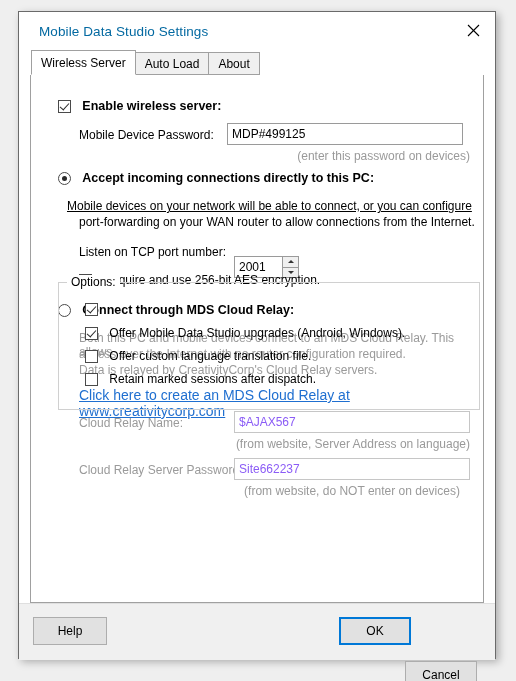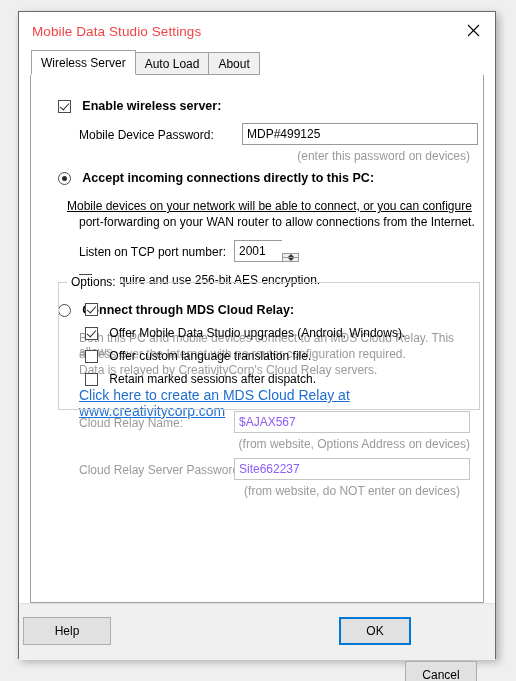--- a/index.html
+++ b/index.html
@@ -33,23 +33,23 @@
   
   .titlebar {
     height: 38px;
     flex: 0 0 38px;
     background: #ffffff;
     display: flex;
     align-items: center;
     position: relative;
   }
   .title-text {
-    margin-left: 13px;
+    margin-left: 20px;
     font-size: 13.5px;
-    color: #ef4444;
+    color: #0369a1;
     letter-spacing: 0.1px;
   }
   .close-btn {
     position: absolute;
     right: 0;
     top: 0;
     width: 44px;
     height: 37px;
     display: flex;
     align-items: center;
@@ -258,21 +258,21 @@
     top: 13px;
     height: 28px;
     border: 1px solid #adadad;
     background: #e1e1e1;
     font-family: "Liberation Sans", sans-serif;
     font-size: 12px;
     color: #000;
     box-sizing: border-box;
     cursor: default;
   }
-  .btn.help   { left: 4px;  width: 88px; }
+  .btn.help   { left: 14px;  width: 74px; }
   .btn.ok     { right: 84px; width: 72px; border: 2px solid #0078d7; background: #e1e1e1; }
   .btn.cancel { right: 18px; width: 72px; margin-top: 44px; }
 </style>
 </head>
 <body>
 
 <div class="window">
 
   <div class="titlebar">
     <span class="title-text">Mobile Data Studio Settings</span>
@@ -292,33 +292,33 @@
 
   <div class="panel-wrap">
   <div class="panel">
 
     <div class="row" style="left:27px; top:24px;">
       <span class="cbox checked"></span>
       <span class="bold" style="margin-left:8px; font-size:12.5px; vertical-align:1px;">Enable wireless server:</span>
     </div>
 
     <div class="row" style="left:48px; top:53px;">Mobile Device Password:</div>
-    <input class="tinput row" style="left: 211px; top: 48px; width: 236px;" type="text" value="MDP#499125">
+    <input class="tinput row" style="left: 196px; top: 48px; width: 236px;" type="text" value="MDP#499125">
     <div class="row muted" style="left:203px; top:74px; width:236px; text-align:right;">(enter this password on devices)</div>
 
     <div class="row" style="left:27px; top:96px;">
       <span class="radio selected"></span>
       <span class="bold" style="margin-left:8px; font-size:12.5px; vertical-align:1px;">Accept incoming connections directly to this PC:</span>
     </div>
 
     <div class="row" style="left:36px; top:124px;text-decoration:underline;">Mobile devices on your network will be able to connect, or you can configure</div>
     <div class="row" style="left:48px; top:140px;">port-forwarding on your WAN router to allow connections from the Internet.</div>
 
     <div class="row" style="left:48px; top:170px;">Listen on TCP port number:</div>
-    <div class="spin-wrap" style="left:203px; top:165px;align-items:flex-end;">
+    <div class="spin-wrap" style="left:203px; top:181px;">
       <input class="tinput spin-input" type="text" value="2001" style="">
       <div class="spin-btns">
         <div class="spin-btn up">
           <span class="arrow-up"></span>
         </div>
         <div class="spin-btn down">
           <span class="arrow-down"></span>
         </div>
       </div>
     </div>
@@ -334,21 +334,21 @@
     </div>
 
     <div class="row muted" style="left:48px; top:256px;">Both this PC and mobile devices connect to an MDS Cloud Relay.  This allows</div>
     <div class="row muted" style="left:48px; top:272px;">access over the Internet with no router configuration required.</div>
     <div class="row muted" style="left:48px; top:288px;">Data is relayed by CreativityCorp's Cloud Relay servers.</div>
 
     <div class="row link" style="left:48px; top:312px;">Click here to create an MDS Cloud Relay at www.creativitycorp.com</div>
 
     <div class="row muted" style="left:48px; top:341px;">Cloud Relay Name:</div>
     <input class="tinput disabledfield row" style="left: 203px; top: 336px; width: 236px;" type="text" disabled="" value="$AJAX567">
-    <div class="row muted" style="left:203px; top:362px; width:236px; text-align:right;">(from website, Options Address on devices)</div>
+    <div class="row muted" style="left:203px; top:362px; width:236px; text-align:right;">(from website, Server Address on language)</div>
 
     <div class="row muted" style="left:48px; top:388px;">Cloud Relay Server Password:</div>
     <input class="tinput disabledfield row" style="left: 203px; top: 383px; width: 236px;" type="text" disabled="" value="Site662237">
     <div class="row muted" style="left:203px; top:409px; width:236px; text-align:center;">(from website, do NOT enter on devices)</div>
 
     <div class="groupbox">
       <span class="group-legend">Options:</span>
 
       <div class="opt-row" style="top:20px;">
         <span class="cbox checked"></span>

